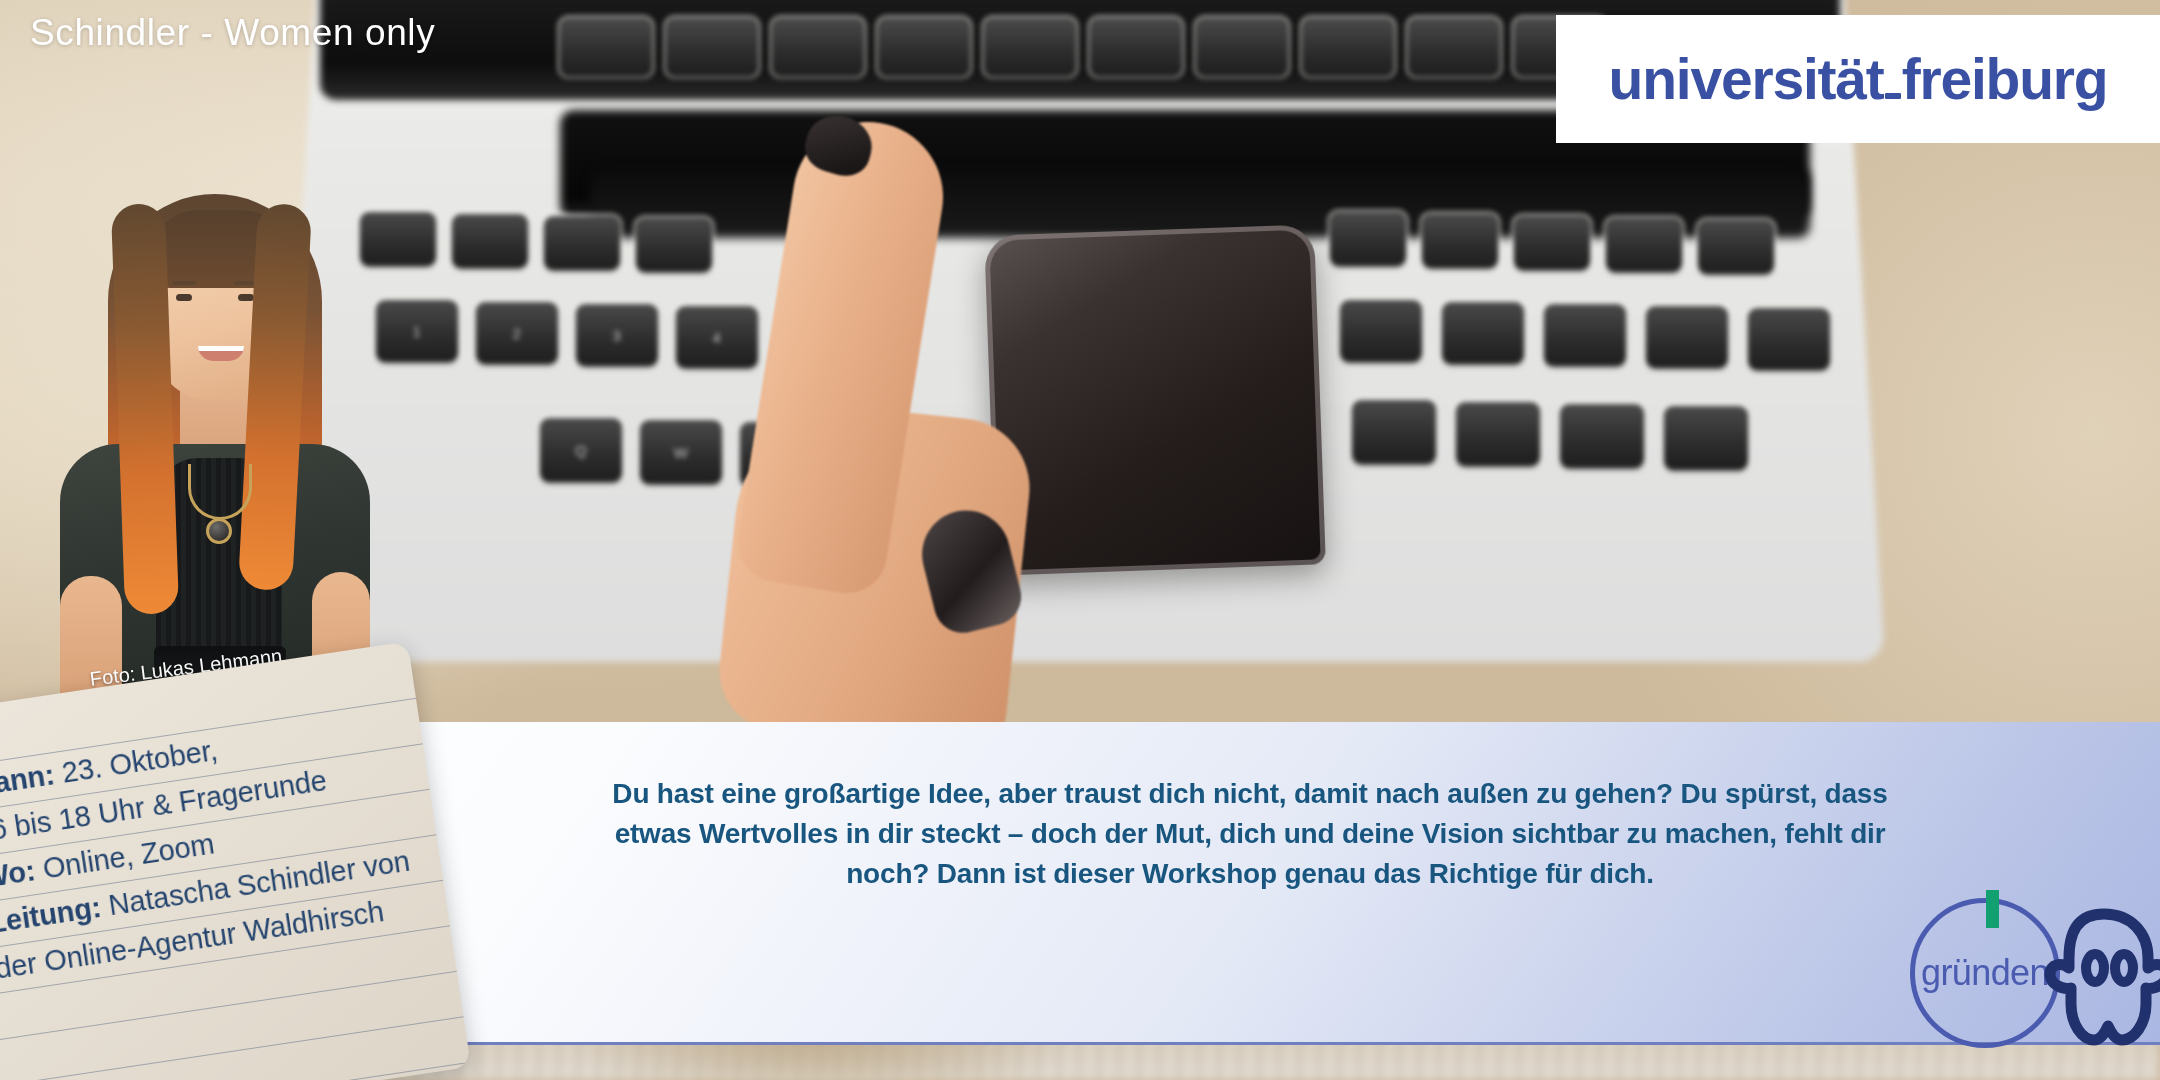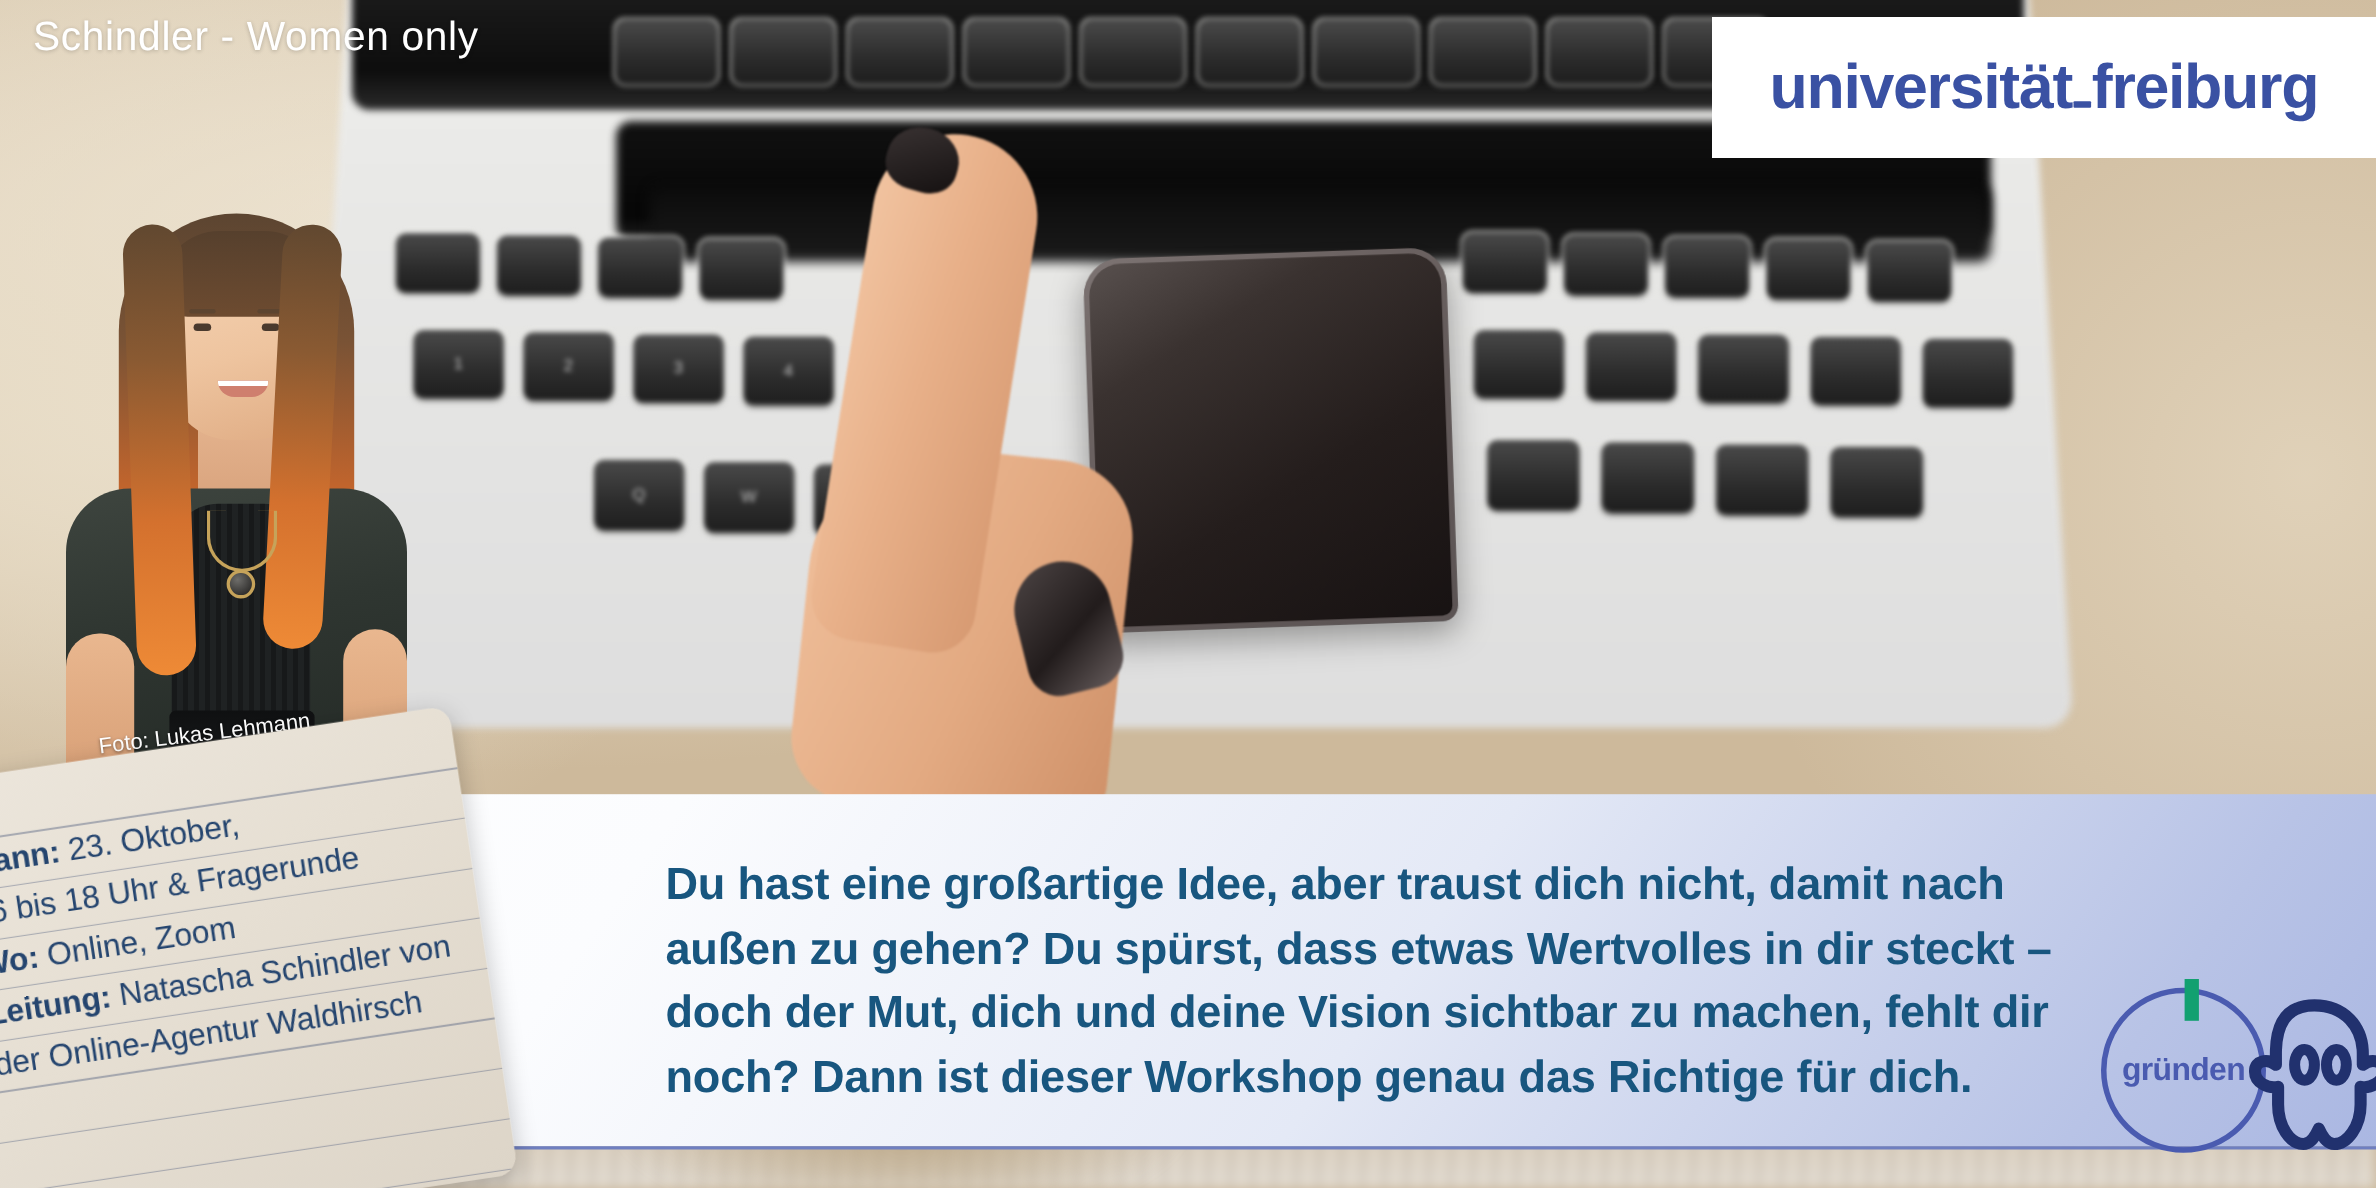--- a/index.html
+++ b/index.html
@@ -245,39 +245,39 @@
 
   
   .body-panel {
     position:absolute; left:8px; top:722px; width:2152px; height:323px;
     background:linear-gradient(125deg,#ffffff 0%,#fbfcfe 26%,#e4e9f6 58%,#b8c3e6 88%,#aab7e2 100%);
     border-bottom:3px solid #6f7fc0;
     z-index:3;
   }
   .body-text {
     position:absolute; left:597px; top:52px; width:1290px;
-    color:#18567f; font-size:41px; font-weight:700;
-    line-height:1.43; letter-spacing:-.2px;
+    color:#18567f; font-size:28px; font-weight:700;
+    line-height:1.43; letter-spacing:-.2px;text-align:center;
   }
 
   
   .gruenden {
     position:absolute; left:1910px; top:898px; width:150px; height:150px; z-index:5;
   }
   .gruenden-ring {
     position:absolute; inset:0;
     border:5px solid #4a5bb0; border-radius:50%;
   }
   .gruenden-tick {
     position:absolute; left:76px; top:-8px; width:13px; height:38px;
     background:#12a070;
   }
   .gruenden-label {
     position:absolute; left:0; right:0; top:50%; transform:translateY(-50%);
-    text-align:center; color:#4a5bb0; font-size:29px; font-weight:700;
+    text-align:center; color:#4a5bb0; font-size:36px; font-weight:400;
     letter-spacing:-.6px;
   }
 
   
   .ghost { position:absolute; left:2038px; top:906px; width:132px; height:140px; z-index:5; }
 
   
   .note-card {
     position:absolute; left:-58px; top:676px; width:500px; height:430px;
     background:linear-gradient(150deg,#ece6dc 0%,#e6dfd3 45%,#ddd5c8 100%);

